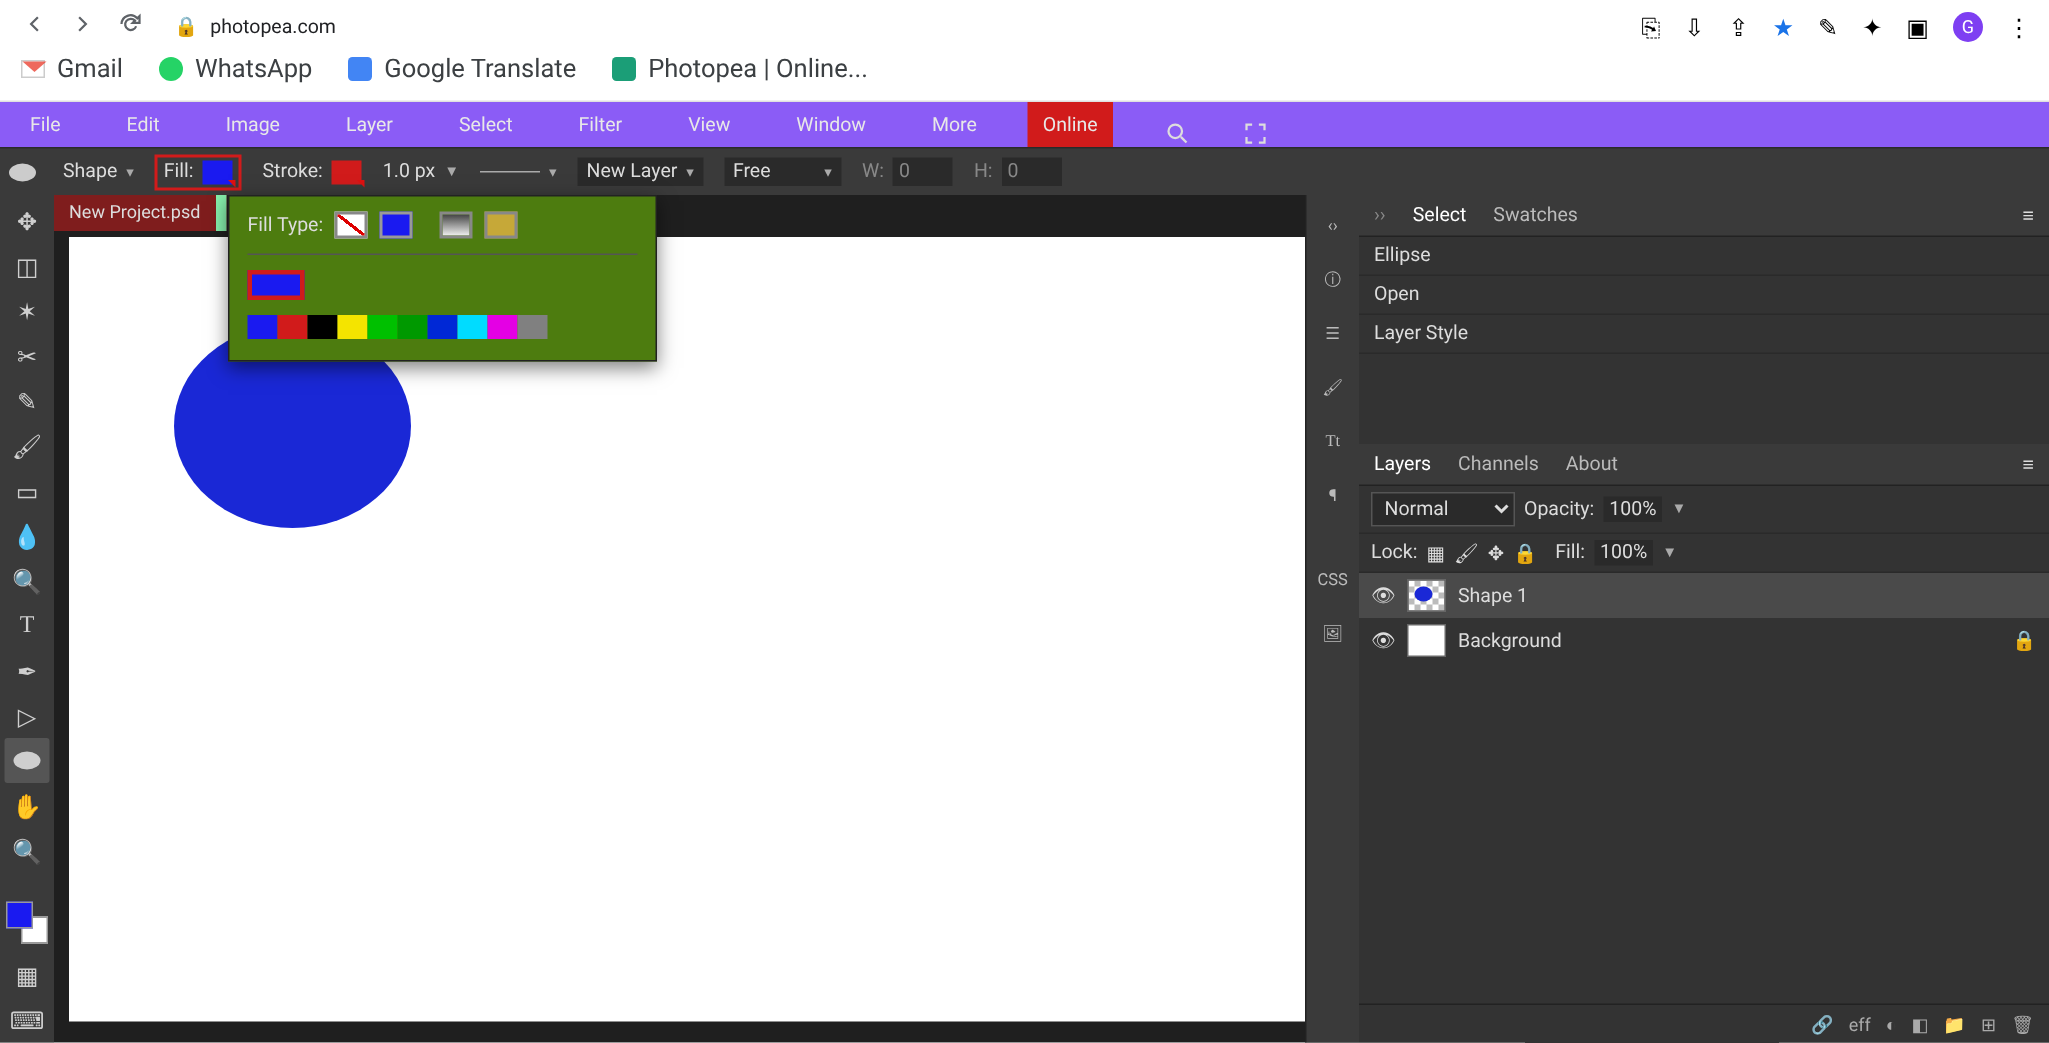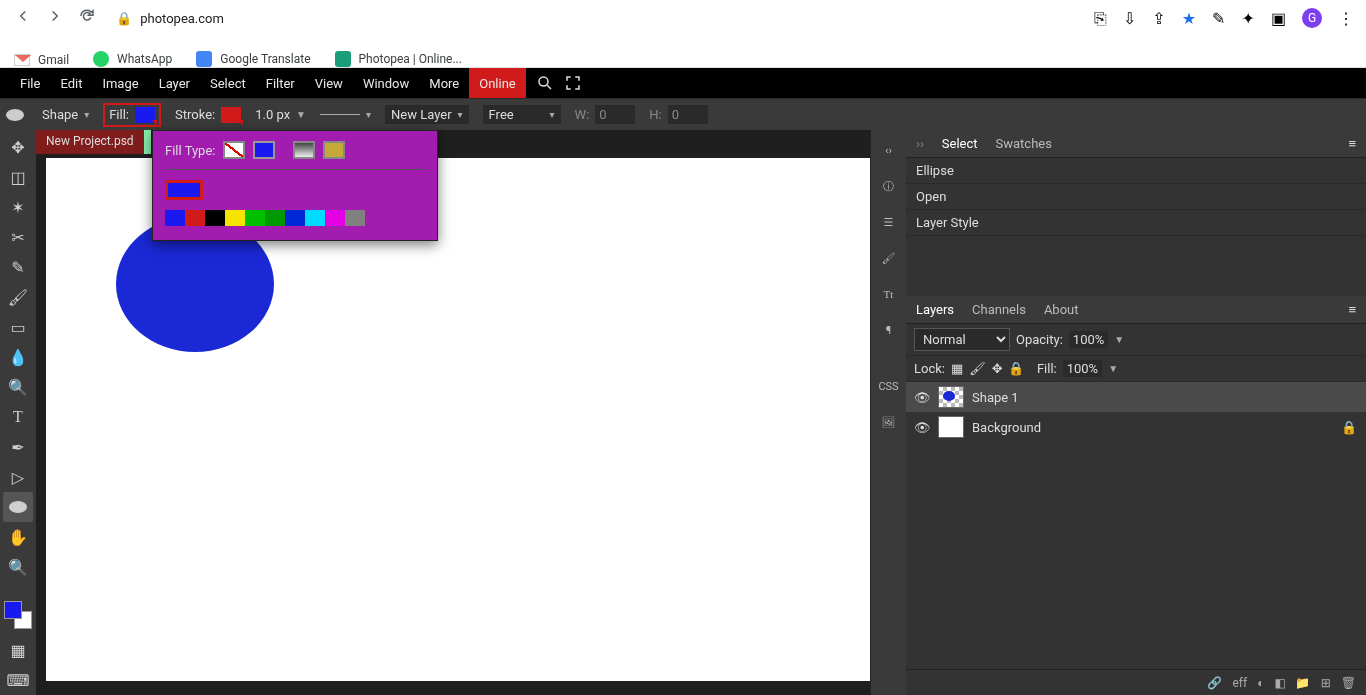--- a/index.html
+++ b/index.html
@@ -7,32 +7,32 @@
 
 
 .chrome-bar { height: 36px; display: flex; align-items: center; padding: 0 8px; gap: 8px; }
 .chrome-nav { display: flex; align-items: center; gap: 14px; padding: 0 6px; }
 .chrome-nav svg, .chrome-right svg { stroke: #5f6368; }
 .omnibox { flex: 0 0 auto; display: flex; align-items: center; gap: 8px; font-size: 13px; color: #202124; margin-left: 6px; }
 .omnibox .lock { color: #5f6368; }
 .chrome-right { margin-left: auto; display: flex; align-items: center; gap: 16px; padding-right: 4px; }
 .avatar-circle { width: 20px; height: 20px; border-radius: 50%; background: #7e3ff2; color: #fff; display: flex; align-items: center; justify-content: center; font-size: 12px; }
 
-.bookmarks { height: 32px; display: flex; align-items: flex-end; gap: 24px; padding: 0 14px; border-bottom: 1px solid #e0e0e0; font-size: 12px; color: #3c4043; }
+.bookmarks { height: 32px; display: flex; align-items: flex-start; gap: 24px; padding: 0 14px; border-bottom: 1px solid #e0e0e0; font-size: 17px; color: #3c4043; }
 .bookmarks .bm { display: flex; align-items: center; gap: 8px; }
 .gm-ico { width:16px; height:12px; background:#fff; border:1px solid #ccc; position:relative; }
 .gm-ico::before { content:""; position:absolute; left:0; right:0; top:0; border-left:8px solid transparent; border-right:8px solid transparent; border-top:7px solid #ea4335; opacity:0.8; }
 .wa-ico { width:16px; height:16px; border-radius:50%; background:#25d366; }
 .gt-ico { width:16px; height:16px; background:#4285f4; border-radius:3px; }
 .pp-ico { width:16px; height:16px; background:#1b9e77; border-radius:3px; }
 
 
 .app { position: relative; width: 1366px; height: calc(695px - 36px - 32px); background: #1f1f1f; }
 
-.menubar { height: 30px; background: #000000; display: flex; align-items: center; padding: 0 10px; font-size: 13px; color: #e8e8e8; }
+.menubar { height: 30px; background: #8b5cf6; display: flex; align-items: flex-end; padding: 0 10px; font-size: 13px; color: #e8e8e8; gap: 24px; }
 .menubar .mitem { padding: 0 10px; height: 30px; display: flex; align-items: center; }
 .menubar .mitem.account { background: #d11b1b; }
 .menubar .search-ico, .menubar .full-ico { margin-left: 10px; display:flex; align-items:center; }
 .menubar .right { margin-left: auto; display: flex; align-items: center; gap: 16px; }
 .menubar .social svg { fill: #ccc; }
 
 .optbar { height: 32px; background: #3a3a3a; border-top:1px solid #2a2a2a; display: flex; align-items: center; padding: 0 6px; font-size: 13px; color: #ddd; gap: 14px; }
 .optbar .seg { display:flex; align-items:center; gap:6px; }
 .swatch { width:20px; height:16px; display:inline-block; position:relative; }
 .swatch::after { content:""; position:absolute; right:-2px; bottom:-2px; width:0; height:0; border-left:5px solid transparent; border-top:5px solid #d11; }
@@ -51,21 +51,21 @@
 .toolbox .fgbg .fg { position:absolute; left:0; top:0; width:18px; height:18px; background:#1a1af0; border:1px solid #999; }
 .toolbox .fgbg .bg { position:absolute; right:0; bottom:0; width:18px; height:18px; background:#fff; border:1px solid #999; }
 
 .tabstrip { position:absolute; left:36px; top:62px; height:24px; display:flex; align-items:stretch; }
 .tabstrip .tab { background:#7f1d1d; color:#ddd; font-size:12px; padding:4px 10px; border-right:7px solid #86efac; }
 
 .canvas-area { position:absolute; left:46px; top:90px; right:496px; bottom:14px; background:#fff; }
 .canvas-area .circle { position:absolute; left:70px; top:58px; width:158px; height:136px; border-radius:50%; background:#1a28d6; }
 
 
-.fill-popup { position:absolute; left:152px; top:62px; width:286px; background:#a21caf; border:1px solid #222; padding:10px 12px 14px; box-shadow:0 4px 12px rgba(0,0,0,0.5); }
+.fill-popup { position:absolute; left:152px; top:62px; width:286px; background:#4d7c0f; border:1px solid #222; padding:10px 12px 14px; box-shadow:0 4px 12px rgba(0,0,0,0.5); }
 .fill-popup .row { display:flex; align-items:center; gap:8px; font-size:13px; color:#ddd; }
 .fill-popup .ft-sw { width:22px; height:18px; border:2px solid #666; }
 .fill-popup .ft-none { background:#fff; position:relative; border-color:#888; }
 .fill-popup .ft-none::before { content:""; position:absolute; inset:0; background:linear-gradient(to top right, transparent 45%, #d00 45%, #d00 55%, transparent 55%); }
 .fill-popup .ft-solid { background:#1a1af0; border-color:#999; }
 .fill-popup .ft-grad { background:linear-gradient(#444,#eee); border-color:#888; }
 .fill-popup .ft-patt { background:#c6a838; border-color:#888; }
 .fill-popup hr { border:none; border-top:1px solid #555; margin:10px 0; }
 .fill-popup .bigsw { width:38px; height:20px; background:#1a1af0; border:3px solid #d11b1b; margin-bottom:10px; }
 .fill-popup .pal { display:flex; gap:0; }

